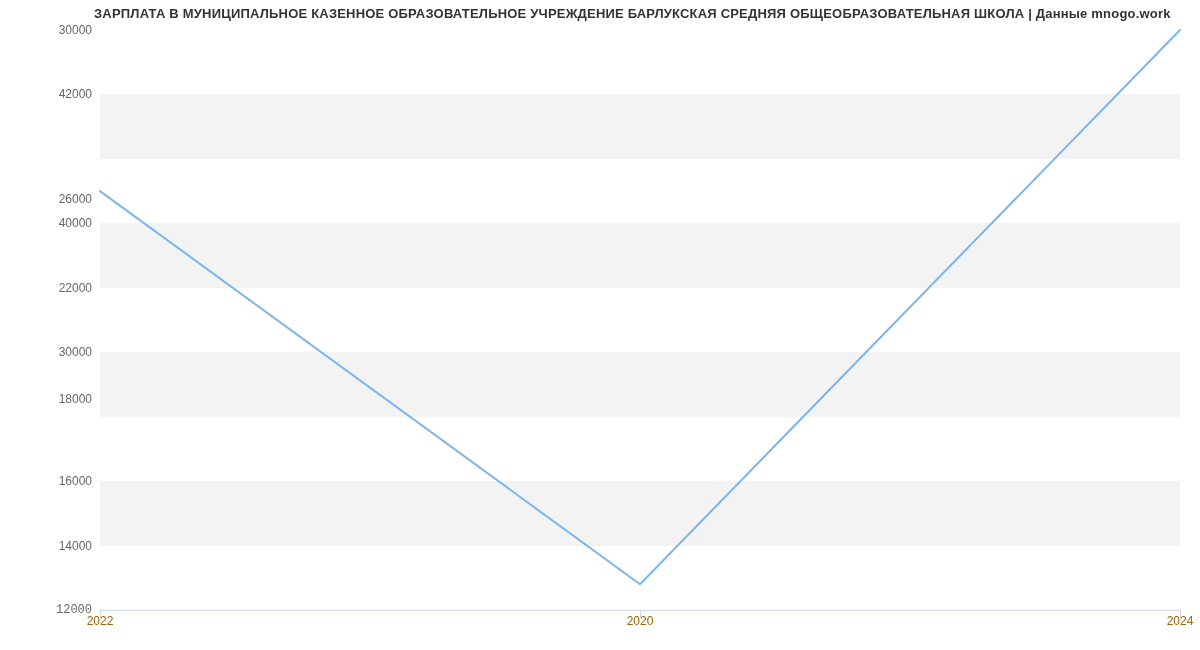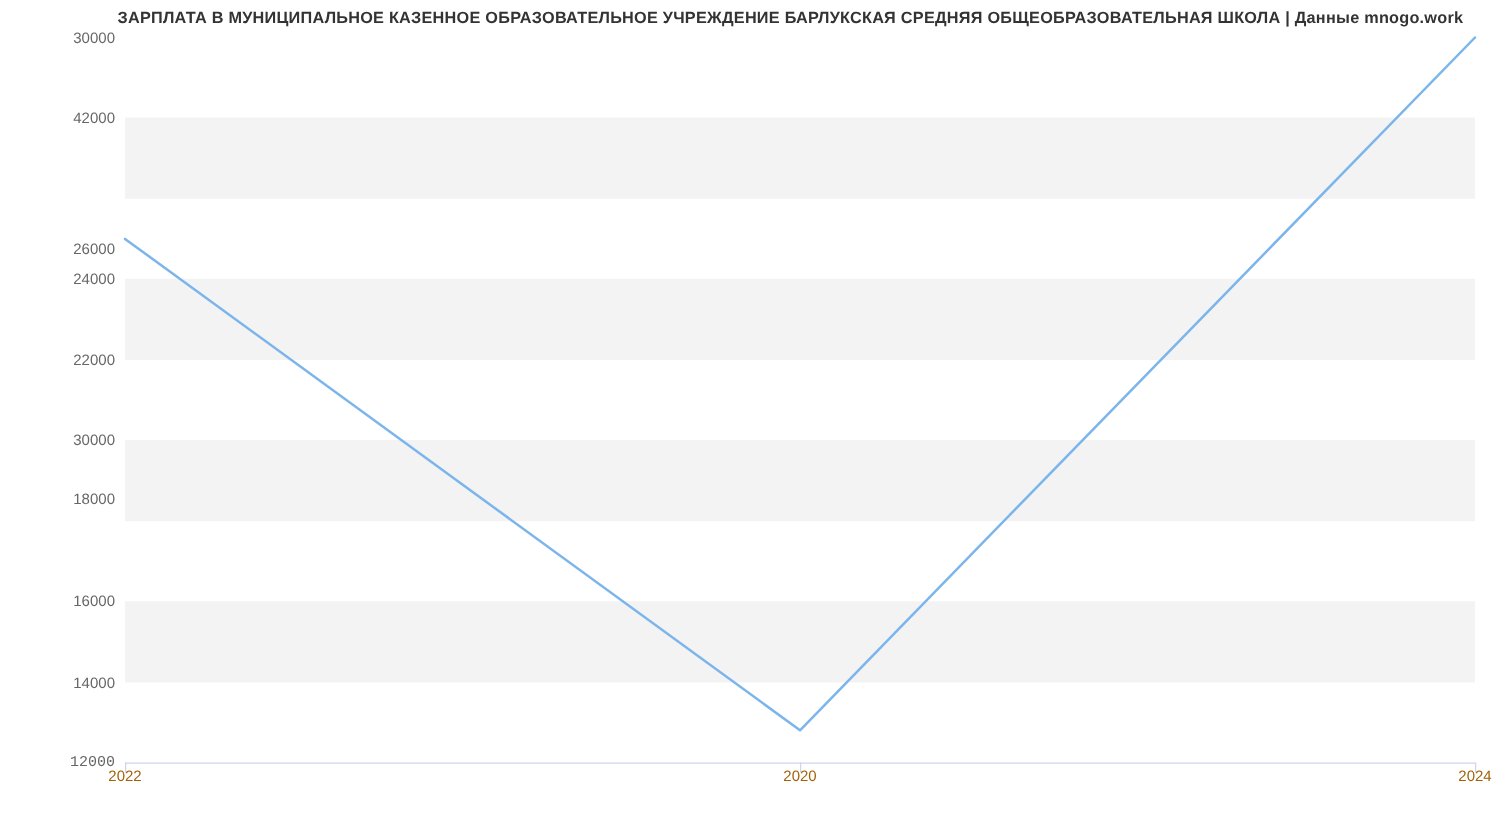--- a/index.html
+++ b/index.html
@@ -109,20 +109,20 @@
       <div class="x-tick" style="left: 0px;"></div>
       <div class="x-tick" style="left: 540px;"></div>
       <div class="x-tick" style="left: 1080px;"></div>
     </div>
 <div class="tick-label-y" style="top: 610px; font-family: Liberation Mono, monospace;">12000</div>
     <div class="tick-label-y" style="top: 545.556px;">14000</div>
     <div class="tick-label-y" style="top: 481.111px;">16000</div>
     <div class="tick-label-y" style="top: 399px;">18000</div>
     <div class="tick-label-y" style="top: 352.222px;">30000</div>
     <div class="tick-label-y" style="top: 287.778px;">22000</div>
-    <div class="tick-label-y" style="top: 223.333px;">24000</div>
+    <div class="tick-label-y" style="top: 223.333px;">40000</div>
     <div class="tick-label-y" style="top: 158.889px; margin-top: 40px;">26000</div>
     <div class="tick-label-y" style="top: 94.4444px;">42000</div>
     <div class="tick-label-y" style="top: 30px;">30000</div>
     <div class="tick-label-x" style="left: 100px;">2022</div>
     <div class="tick-label-x" style="left: 640px;">2020</div>
     <div class="tick-label-x" style="left: 1180px;">2024</div>
   </div>
 
 </body></html>

